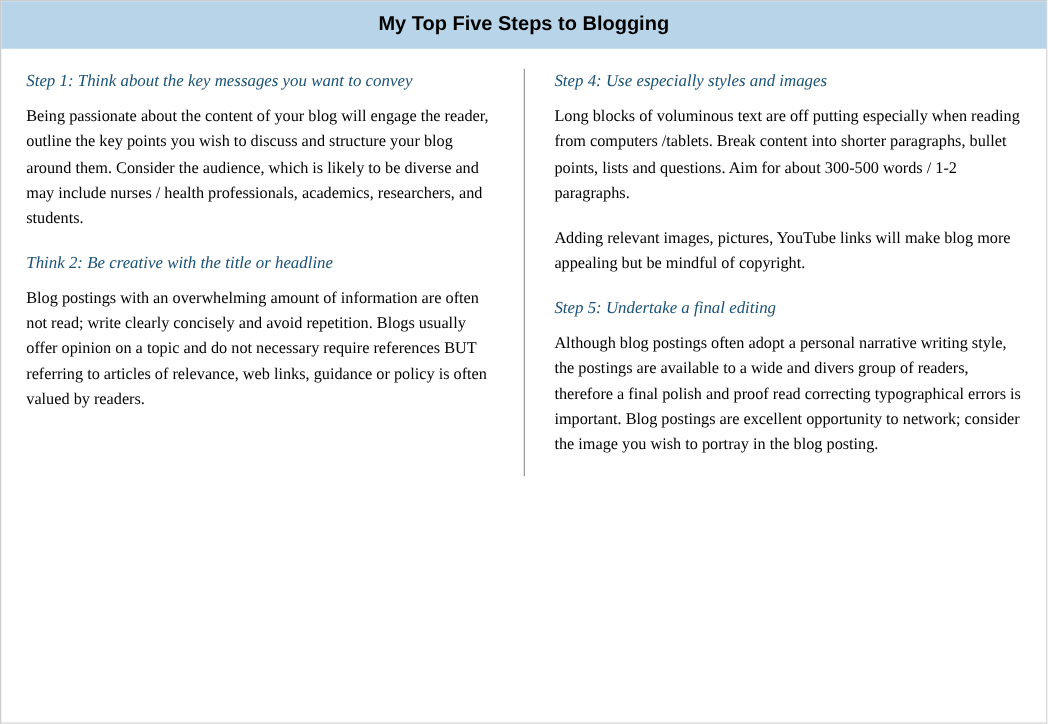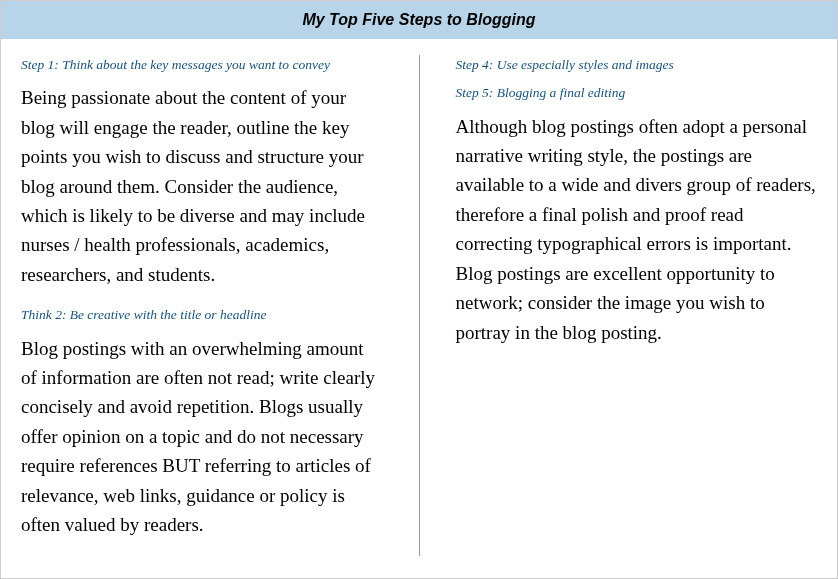--- a/index.html
+++ b/index.html
@@ -26,48 +26,47 @@
       background-color: #b8d4e8;
       padding: 10px 20px;
       text-align: center;
     }
 
     .header-title {
       font-family: Arial, sans-serif;
       font-weight: bold;
       font-size: 16px;
       color: #000000;
-      font-style: italic;
     }
 
     .content-area {
       display: flex;
       flex-direction: row;
       padding: 16px 20px;
-      gap: 32px;
+      gap: 20px;
     }
 
     .column {
       flex: 1;
       font-size: 13.5px;
       line-height: 1.5;
       color: #000000;
     }
 
     .step-heading {
       font-style: italic;
       font-weight: normal;
       font-size: 13.5px;
       margin-bottom: 8px;
       color: #1a5276;
     }
 
     .step-body {
       margin-bottom: 16px;
-      font-size: 19px;
+      font-size: 13px;
       line-height: 1.55;
     }
 
     .divider-vertical {
       width: 1px;
       background-color: #999999;
       margin: 0 4px;
     }
   </style>
 </head>
@@ -89,21 +88,23 @@
 
       <p class="step-body">Blog postings with an overwhelming amount of information are often not read; write clearly concisely and avoid repetition. Blogs usually offer opinion on a topic and do not necessary require references BUT referring to articles of relevance, web links, guidance or policy is often valued by readers.</p>
 
     </div>
 
     <div class="divider-vertical"></div>
 
     <div class="column">
 
       <p class="step-heading">Step 4: Use especially styles and images</p>
+      <p class="step-body">Long blocks of voluminous text are off putting especially when reading from computers /tablets. Break content into shorter paragraphs, bullet points, lists and questions. Aim for about 300-500 words / 1-2 paragraphs.</p>
 
+      <p class="step-body">Adding relevant images, pictures, YouTube links will make blog more appealing but be mindful of copyright.</p>
 
-      <p class="step-heading">Step 5: Blogging a final editing</p>
+      <p class="step-heading">Step 5: Undertake a final editing</p>
       <p class="step-body">Although blog postings often adopt a personal narrative writing style, the postings are available to a wide and divers group of readers, therefore a final polish and proof read correcting typographical errors is important. Blog postings are excellent opportunity to network; consider the image you wish to portray in the blog posting.</p>
 
     </div>
 
   </div>
 </div>
 
 </body></html>

